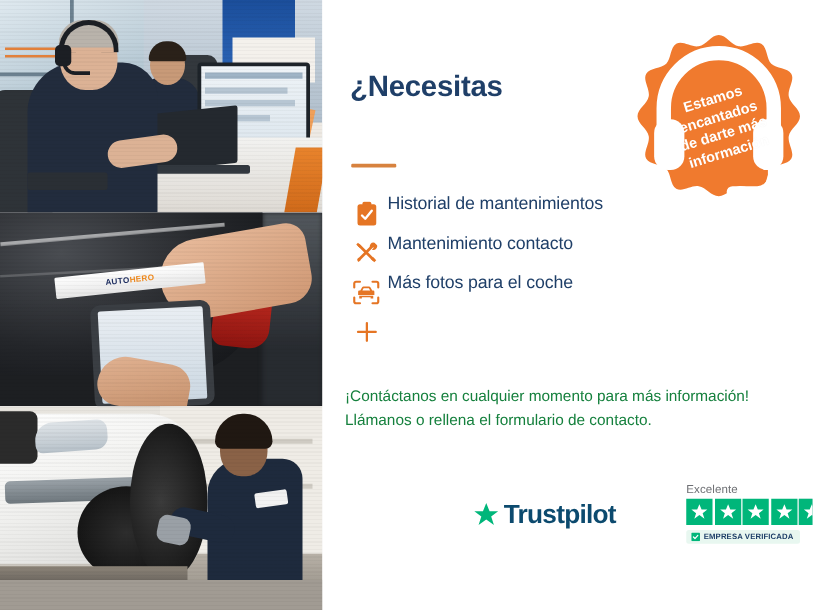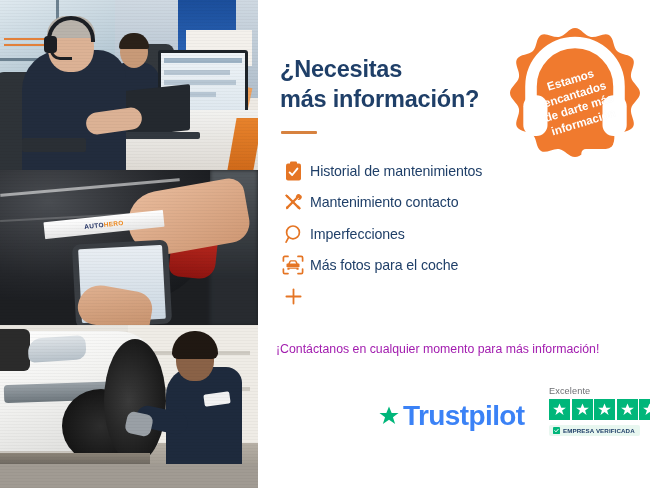--- a/index.html
+++ b/index.html
@@ -352,21 +352,20 @@
   }
 
   
   .features {
     position:absolute;
     left: 18px; top: 155px;
     width: 340px;
   }
   .feature {
     display:flex;
-    align-items:center;
     height: 31.5px;
   }
   .feature-icon {
     width: 34px;
     flex: 0 0 34px;
     display:flex;
     align-items:center;
     justify-content:center;
   }
   .feature-icon svg { display:block; }
@@ -374,43 +373,43 @@
     color: #1f3f68;
     font-size: 14.2px;
     font-weight: 400;
     letter-spacing: -0.1px;
     white-space: nowrap;
   }
 
   
   .contact {
     position:absolute;
-    left: 18px; top: 340px;
+    left: 18px; top: 308px;
     width: 370px;
-    color: #a21caf;
+    color: #15803d;
     font-size: 12.3px;
     line-height: 1.55;
   }
   .contact div { white-space: nowrap; }
 
   
   .trustpilot {
     position:absolute;
     left: 120px; top: 386px;
     width: 250px;
     height: 62px;
   }
   .tp-logo {
     position:absolute; left: 0; top: 14px;
     display:flex; align-items:center; gap:3px;
   }
   .tp-logo-star { width:22px; height:22px; display:block; }
   .tp-logo-text {
-    color:#3b82f6;
-    font-size: 28px;
+    color:#0c4a6e;
+    font-size: 21px;
     font-weight: 700;
     letter-spacing: -0.6px;
   }
   .tp-right {
     position:absolute; left: 147px; top: 0;
     width: 119px;
     margin-left: 24px;
   }
   .tp-excelente {
     color:#6d6f73;
@@ -536,21 +535,20 @@
       <div class="p3-floor"></div>
       <div class="ph-grain"></div>
     </div>
 
   </div>
 
   <div class="content">
 
     <h1 class="heading">
       <span>¿Necesitas</span><br>
-      <span>más información?</span>
     </h1>
 
     <div class="rule"></div>
 
     <div class="badge">
       <svg viewBox="0 0 132 132">
         <path d="M66 2
           C72 2 76 10 82 11 C88 12 95 6 100 9 C105 12 104 21 108 25
           C112 29 121 28 124 33 C127 38 121 45 122 51 C123 57 131 61 131 67
           C131 73 123 77 122 83 C121 89 127 96 124 101
@@ -599,29 +597,20 @@
             </g>
             <path d="M3.4 2.2 l2.6 2.6 -1.4 1.4 -2.6 -2.6 z" fill="#E57524"></path>
             <path d="M16.6 2.2 a3 3 0 0 0 -3.4 4.4 l1.6 -1.6 1.2 1.2 -1.5 1.5 a3 3 0 0 0 4.2 -3.6 z" fill="#E57524"></path>
             <path d="M3.8 17.6 a2.3 2.3 0 0 1 0 -3.4 l1.8 1.8 z" fill="#E57524"></path>
             <path d="M15.4 13.6 l2.6 2.6 -1.6 1.6 -2.6 -2.6 z" fill="#E57524"></path>
           </svg>
         </span>
         <span class="feature-label">Mantenimiento contacto</span>
       </div>
 
-      <div class="feature">
-        <span class="feature-icon">
-          <svg width="19" height="20" viewBox="0 0 19 20">
-            <circle cx="9" cy="8.4" r="6.4" fill="none" stroke="#E57524" stroke-width="1.7"></circle>
-            <line x1="4.6" y1="13.4" x2="2.1" y2="18.2" stroke="#E57524" stroke-width="1.7" stroke-linecap="round"></line>
-          </svg>
-        </span>
-        <span class="feature-label">Imperfecciones</span>
-      </div>
 
       <div class="feature">
         <span class="feature-icon">
           <svg width="22" height="20" viewBox="0 0 22 20">
             <g fill="none" stroke="#E57524" stroke-width="1.7" stroke-linecap="round">
               <path d="M1.4 6 V2.8 a1.4 1.4 0 0 1 1.4 -1.4 H6"></path>
               <path d="M20.6 6 V2.8 a1.4 1.4 0 0 0 -1.4 -1.4 H16"></path>
               <path d="M1.4 14 v3.2 a1.4 1.4 0 0 0 1.4 1.4 H6"></path>
               <path d="M20.6 14 v3.2 a1.4 1.4 0 0 1 -1.4 1.4 H16"></path>
             </g>
@@ -641,20 +630,21 @@
               <line x1="2.4" y1="9.5" x2="16.6" y2="9.5"></line>
             </g>
           </svg>
         </span>
       </div>
 
     </div>
 
     <div class="contact">
       <div>¡Contáctanos en cualquier momento para más información!</div>
+      <div>Llámanos o rellena el formulario de contacto.</div>
     </div>
 
     <div class="trustpilot">
 
       <div class="tp-logo">
         <svg class="tp-logo-star" viewBox="0 0 24 24">
           <path d="M12 1.6 l2.9 7.2 H22.4 l-6.1 4.6 2.4 7.4 -6.7 -4.8 -6.7 4.8 2.4 -7.4 -6.1 -4.6 h7.5 z" fill="#00B67A"></path>
         </svg>
         <span class="tp-logo-text">Trustpilot</span>
       </div>

